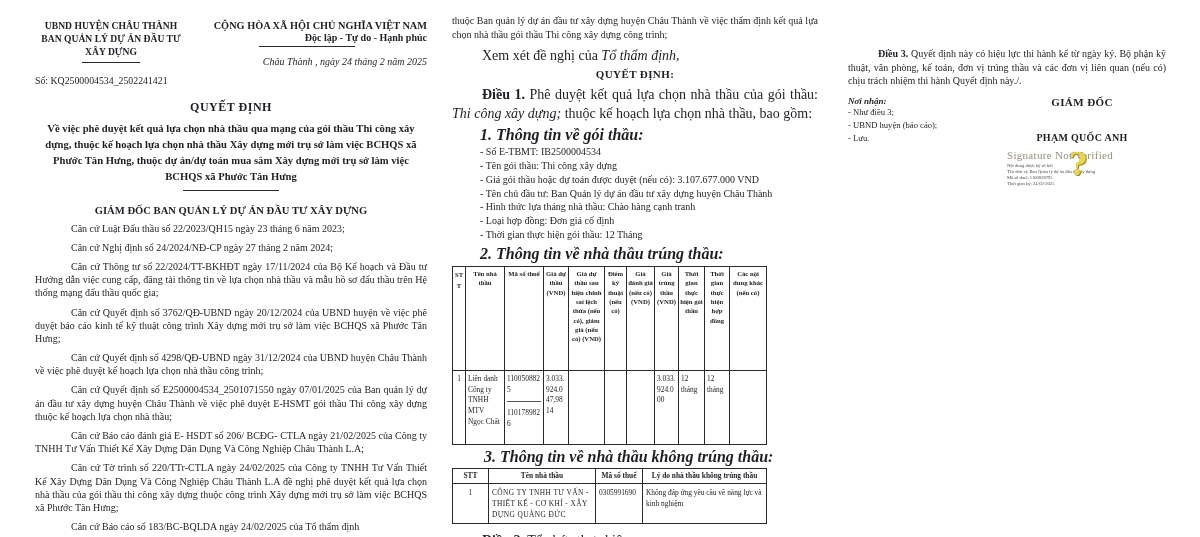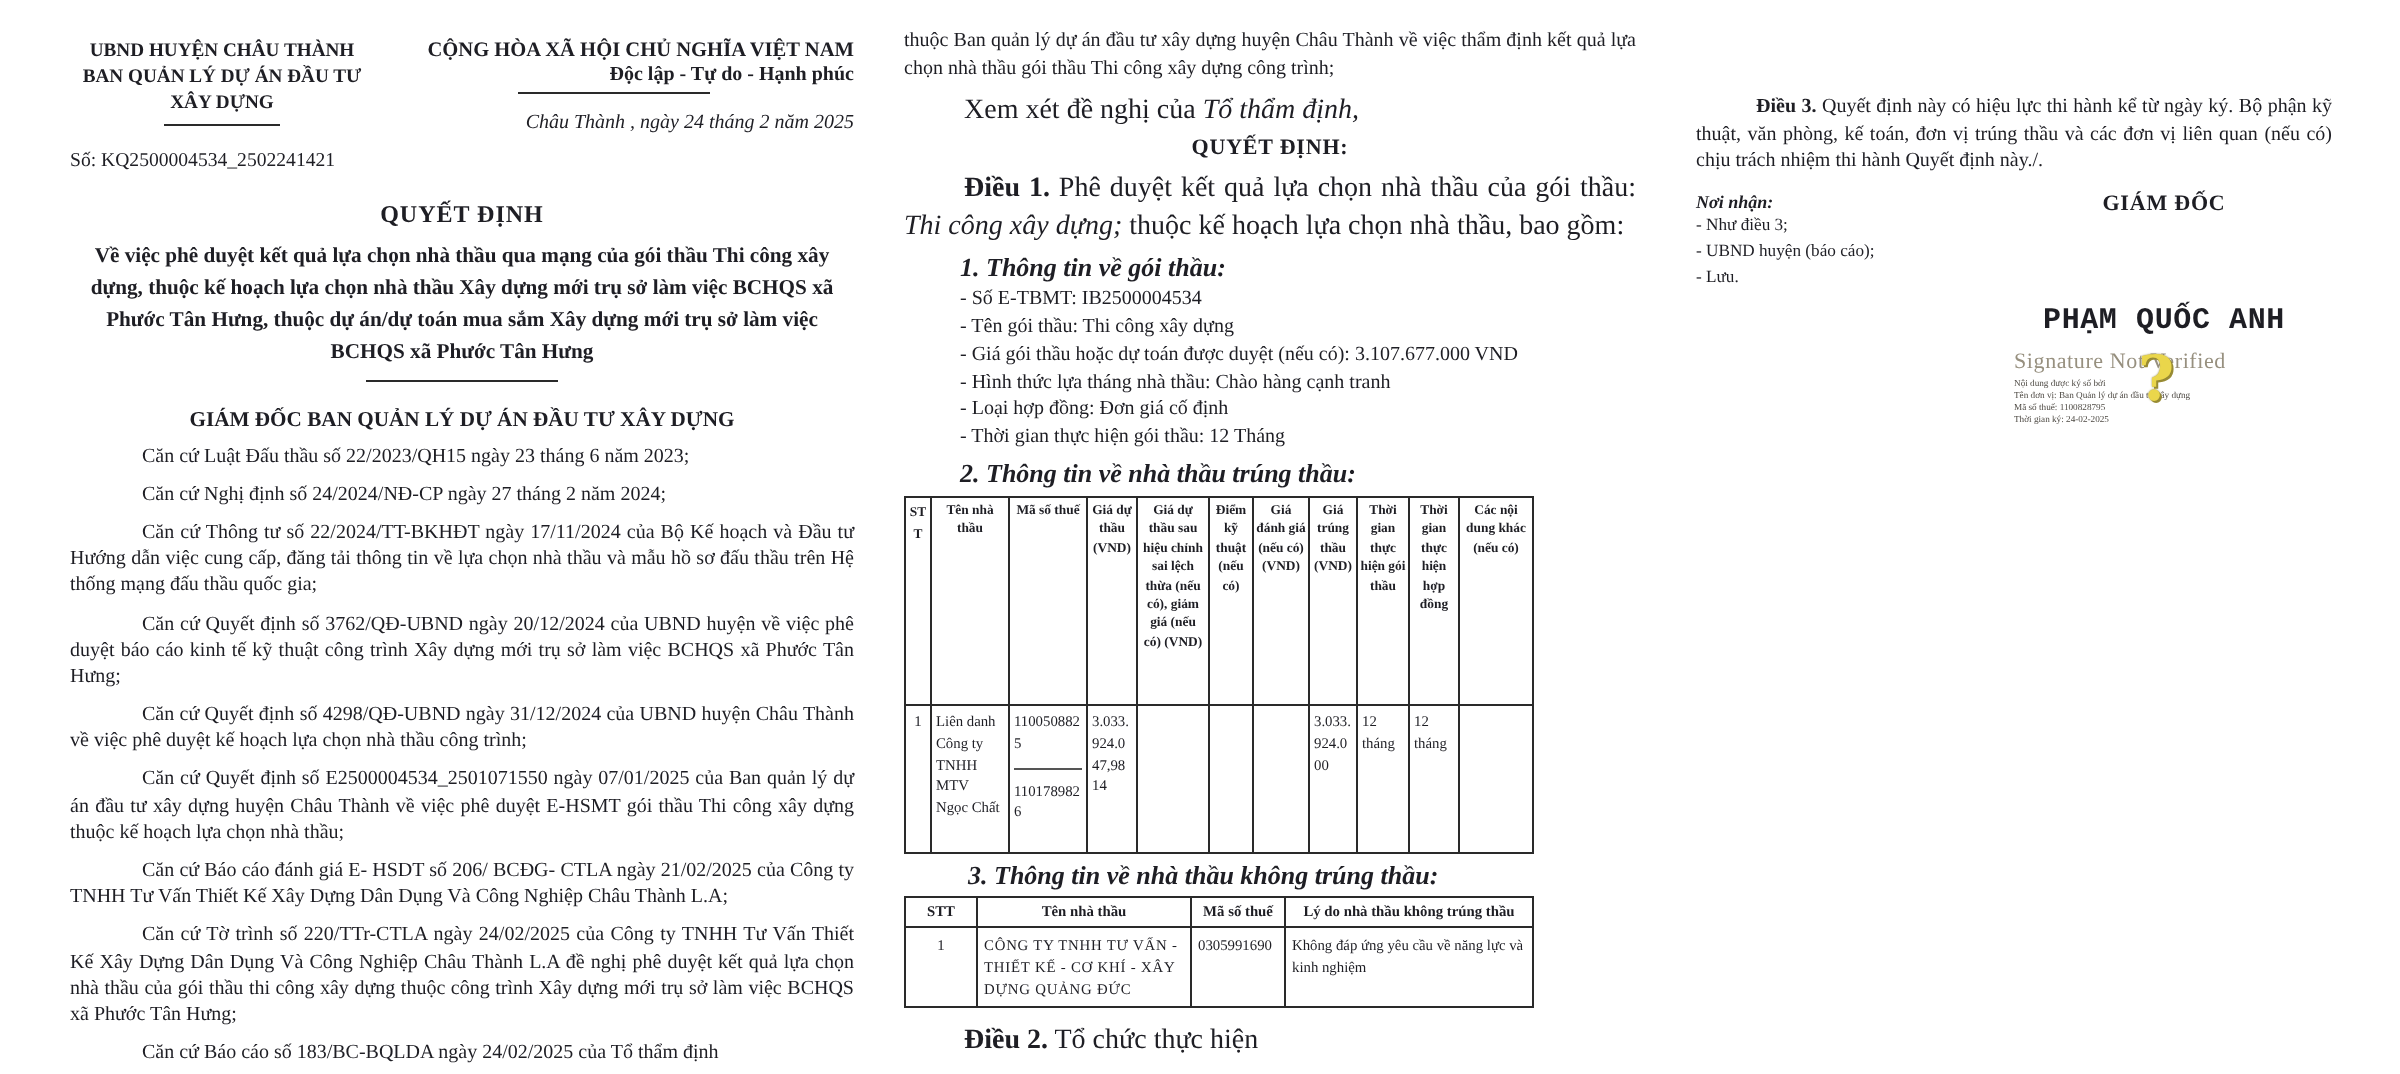--- a/index.html
+++ b/index.html
@@ -30,21 +30,21 @@
   .doc-title{text-align:center;font-weight:bold;font-size:12px;margin-top:14px;letter-spacing:.5px;}
   .doc-subject{text-align:center;font-weight:bold;font-size:10.6px;line-height:1.5;margin-top:6px;}
   .rule-subject{width:96px;margin-top:5px;}
   .authority{text-align:center;font-weight:bold;font-size:10.6px;margin-top:14px;}
   .cancu p{margin:6px 0 0 0;font-size:10px;line-height:1.32;text-align:justify;text-indent:36px;}
 
   
   .p-cont{font-size:10px;line-height:1.36;text-align:justify;margin:0;}
   .p-ind{font-size:14px;line-height:1.36;text-align:justify;text-indent:30px;margin:5px 0 0 0;}
   .center-head{text-align:center;font-weight:bold;font-size:11px;margin:3px 0 5px 0;letter-spacing:.4px;}
-  .sec-head{font-weight:bold;font-style:italic;font-size:13px;margin:3px 0 1px 28px;}
+  .sec-head{font-weight:bold;font-style:italic;font-size:16px;margin:3px 0 1px 28px;}
   .sec-head.indent3{margin-left:32px;}
   .bullet{font-size:10px;line-height:1.38;margin-left:28px;}
   b.lbl{font-weight:bold;}
   .it{font-style:italic;}
 
   table{border-collapse:collapse;table-layout:fixed;margin-top:3px;}
   #t1{width:314px;}
   #t2{width:314px;margin-top:2px;}
   td,th{border:1px solid #2a2a2a;vertical-align:top;overflow:hidden;}
   #t1 th{font-size:6.7px;font-weight:bold;text-align:center;padding:2px 1px;line-height:1.4;}
@@ -61,21 +61,21 @@
   #t2 .c-stt{text-align:center;}
   #t2 .c-name{letter-spacing:.4px;}
 
   
   .c3-row{display:flex;margin-top:8px;}
   .noi-nhan{width:150px;}
   .noi-nhan .nn-label{font-weight:bold;font-style:italic;font-size:9px;}
   .noi-nhan .nn-item{font-size:8.6px;line-height:1.55;}
   .sig-block{flex:1;text-align:center;}
   .sig-title{font-weight:bold;font-size:11px;letter-spacing:.4px;}
-  .sig-name{font-weight:bold;font-size:15px;margin-top:44px;letter-spacing:.3px;font-family:Liberation Mono, monospace;}
+  .sig-name{font-weight:bold;font-size:10px;margin-top:24px;letter-spacing:.3px;}
   .sig-stamp{position:relative;text-align:left;width:150px;margin:6px auto 0 auto;height:46px;}
   .sig-status{font-size:11px;color:#97907f;letter-spacing:.3px;}
   .sig-lines{margin-top:2px;}
   .sig-lines div{font-size:4.6px;color:#4e4a44;line-height:1.3;white-space:nowrap;}
   .sig-q{
     position:absolute;left:62px;top:0px;
     font-size:31px;font-weight:bold;color:#ead64b;line-height:1;
     text-shadow:0 0 1px #857a2e, 1px 1px 0 #9a8d35;
     font-family:"DejaVu Serif",serif;
   }
@@ -126,20 +126,21 @@
 
   <div class="center-head">QUYẾT ĐỊNH:</div>
 
   <p class="p-ind"><b class="lbl">Điều 1.</b><span> Phê duyệt kết quả lựa chọn nhà thầu của gói thầu: </span><span class="it">Thi công xây dựng;</span><span> thuộc kế hoạch lựa chọn nhà thầu, bao gồm:</span></p>
 
   <div class="sec-head">1. Thông tin về gói thầu:</div>
   <div>
     <div class="bullet">- Số E-TBMT: IB2500004534</div>
     <div class="bullet">- Tên gói thầu: Thi công xây dựng</div>
     <div class="bullet">- Giá gói thầu hoặc dự toán được duyệt (nếu có): 3.107.677.000 VND</div>
+    <div class="bullet">- Tên chủ đầu tư: Ban Quản lý dự án đầu tư xây dựng huyện Châu Thành</div>
     <div class="bullet">- Hình thức lựa tháng nhà thầu: Chào hàng cạnh tranh</div>
     <div class="bullet">- Loại hợp đồng: Đơn giá cố định</div>
     <div class="bullet">- Thời gian thực hiện gói thầu: 12 Tháng</div>
   </div>
 
   <div class="sec-head">2. Thông tin về nhà thầu trúng thầu:</div>
 
   <table id="t1">
     <colgroup>
       <col style="width:13px">

